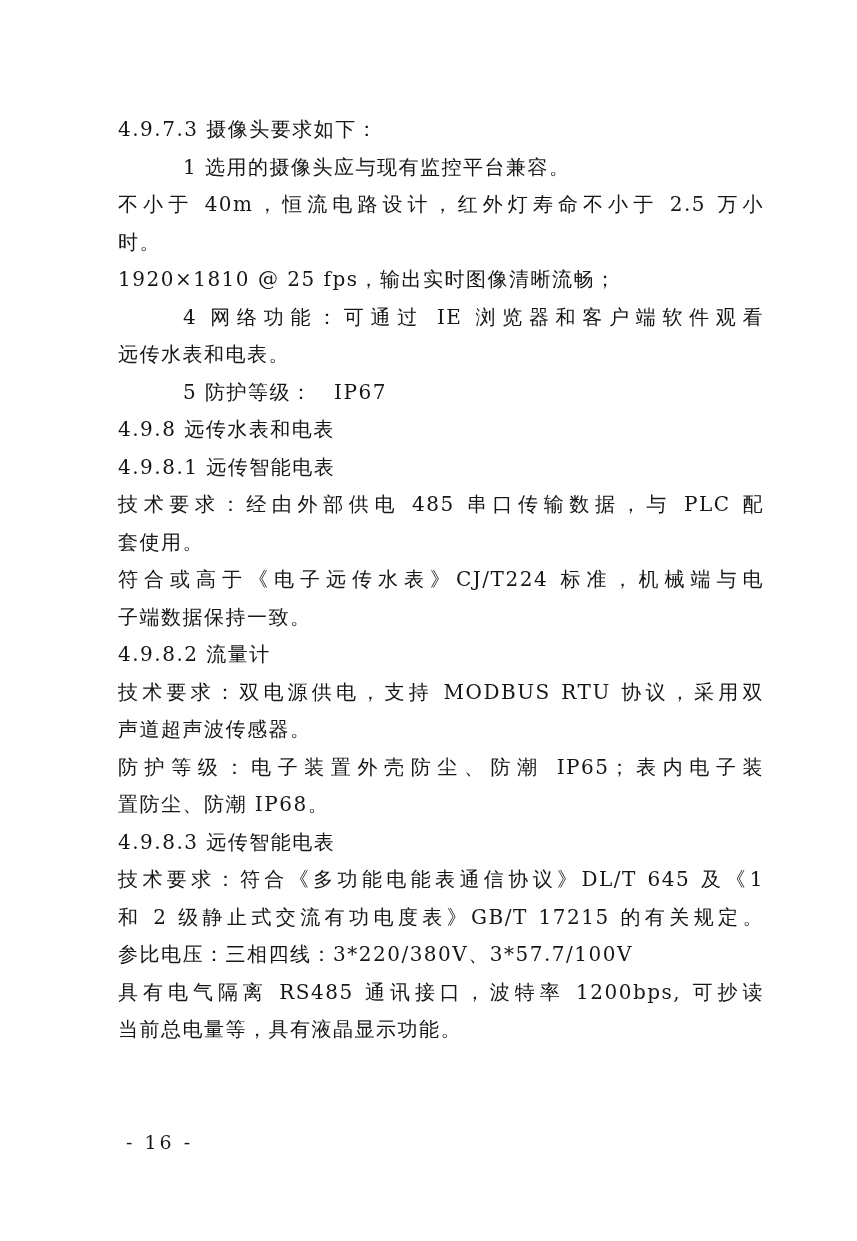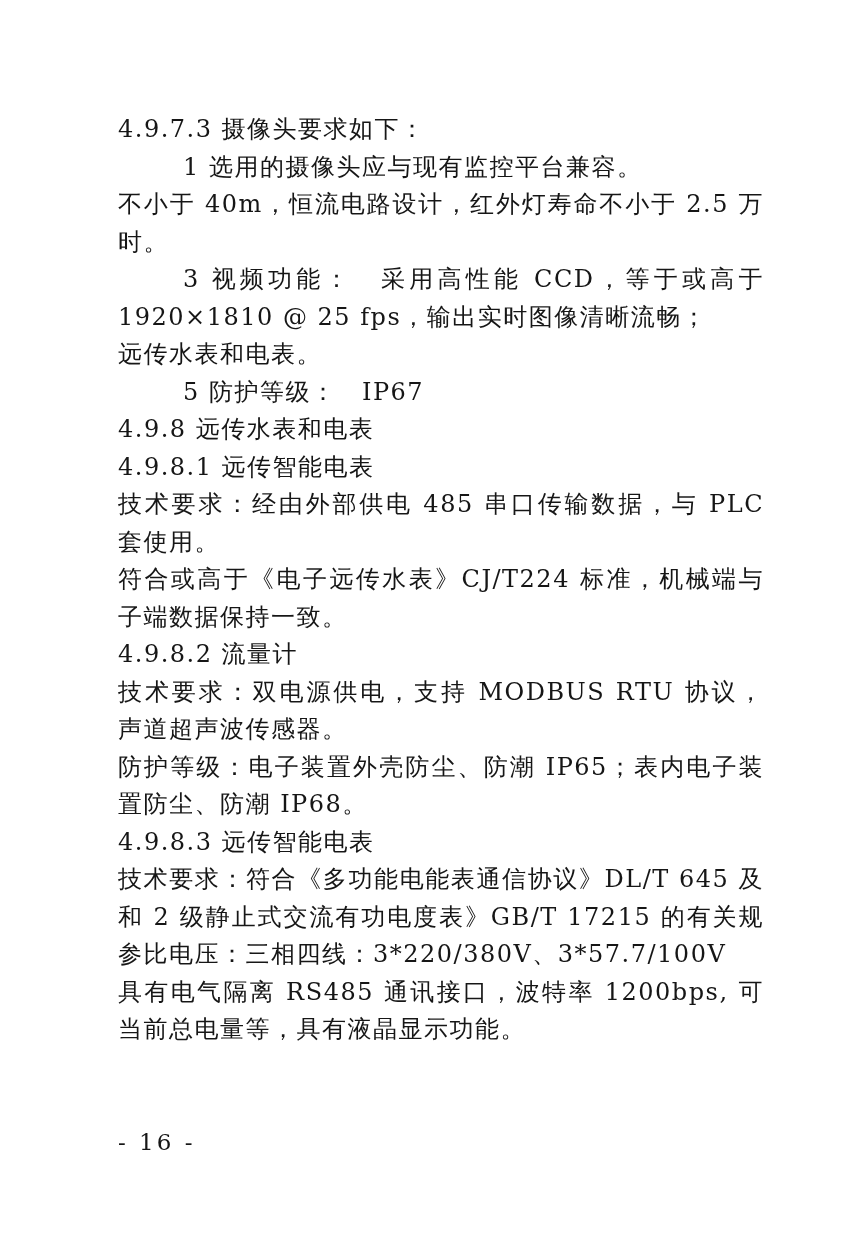--- a/index.html
+++ b/index.html
@@ -18,58 +18,58 @@
   }
   .textblock {
     position: absolute;
     left: 118px;
     top: 111px;
     width: 646px;
   }
   .line {
     height: 37.5px;
     line-height: 37.5px;
-    font-size: 24px;
+    font-size: 20px;
     letter-spacing: 1.5px;
     white-space: nowrap;
     overflow: hidden;
   }
   
   .j {
     white-space: normal;
     text-align: justify;
     text-align-last: justify;
     text-justify: inter-character;
   }
   
   .ind {
     text-indent: 65px;
   }
   .pageno {
     position: absolute;
-    left: 118px;
+    left: 126px;
     top: 1124px;
     height: 37.5px;
     line-height: 37.5px;
-    font-size: 23px;
+    font-size: 19px;
     letter-spacing: 3px;
     color: #161616;
   }
 </style>
 </head>
 <body>
 
 <div class="page">
   <div class="textblock">
     <div class="line">4.9.7.3 摄像头要求如下：</div>
     <div class="line ind">1 选用的摄像头应与现有监控平台兼容。</div>
     <div class="line j">不小于 40m，恒流电路设计，红外灯寿命不小于 2.5 万小</div>
     <div class="line">时。</div>
-    <div class="line ind j">3 视频功能：　采用高性能 CCD，等于或高于</div>
     <div class="line">1920×1810 @ 25 fps，输出实时图像清晰流畅；</div>
+    <div class="line ind j">4 网络功能：可通过 IE 浏览器和客户端软件观看</div>
     <div class="line">远传水表和电表。</div>
     <div class="line ind">5 防护等级：　IP67</div>
     <div class="line">4.9.8 远传水表和电表</div>
     <div class="line">4.9.8.1 远传智能电表</div>
     <div class="line j">技术要求：经由外部供电 485 串口传输数据，与 PLC 配</div>
     <div class="line">套使用。</div>
     <div class="line j">符合或高于《电子远传水表》CJ/T224 标准，机械端与电</div>
     <div class="line">子端数据保持一致。</div>
     <div class="line">4.9.8.2 流量计</div>
     <div class="line j">技术要求：双电源供电，支持 MODBUS  RTU 协议，采用双</div>

